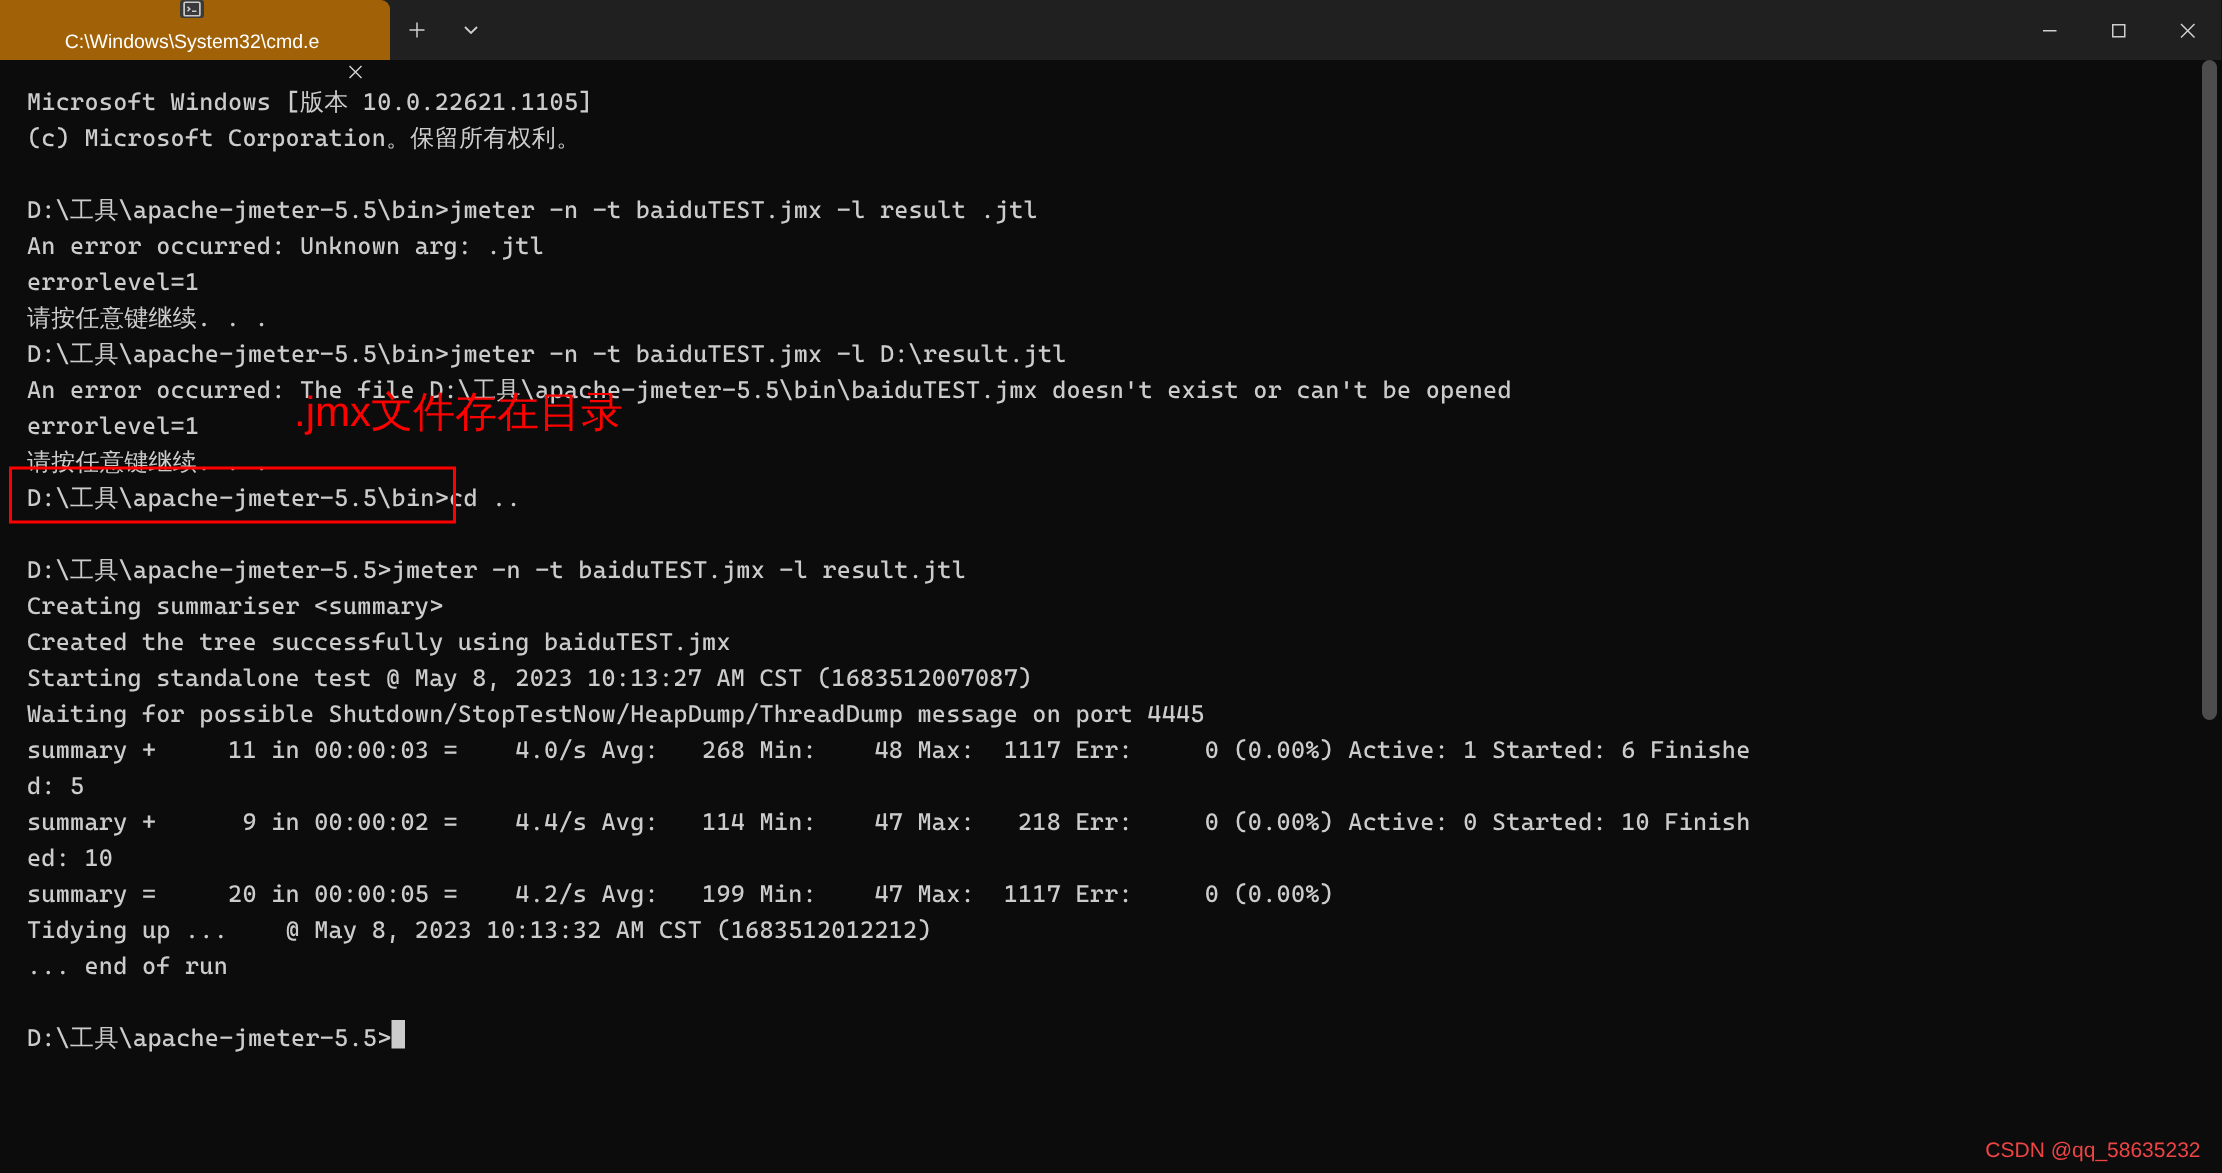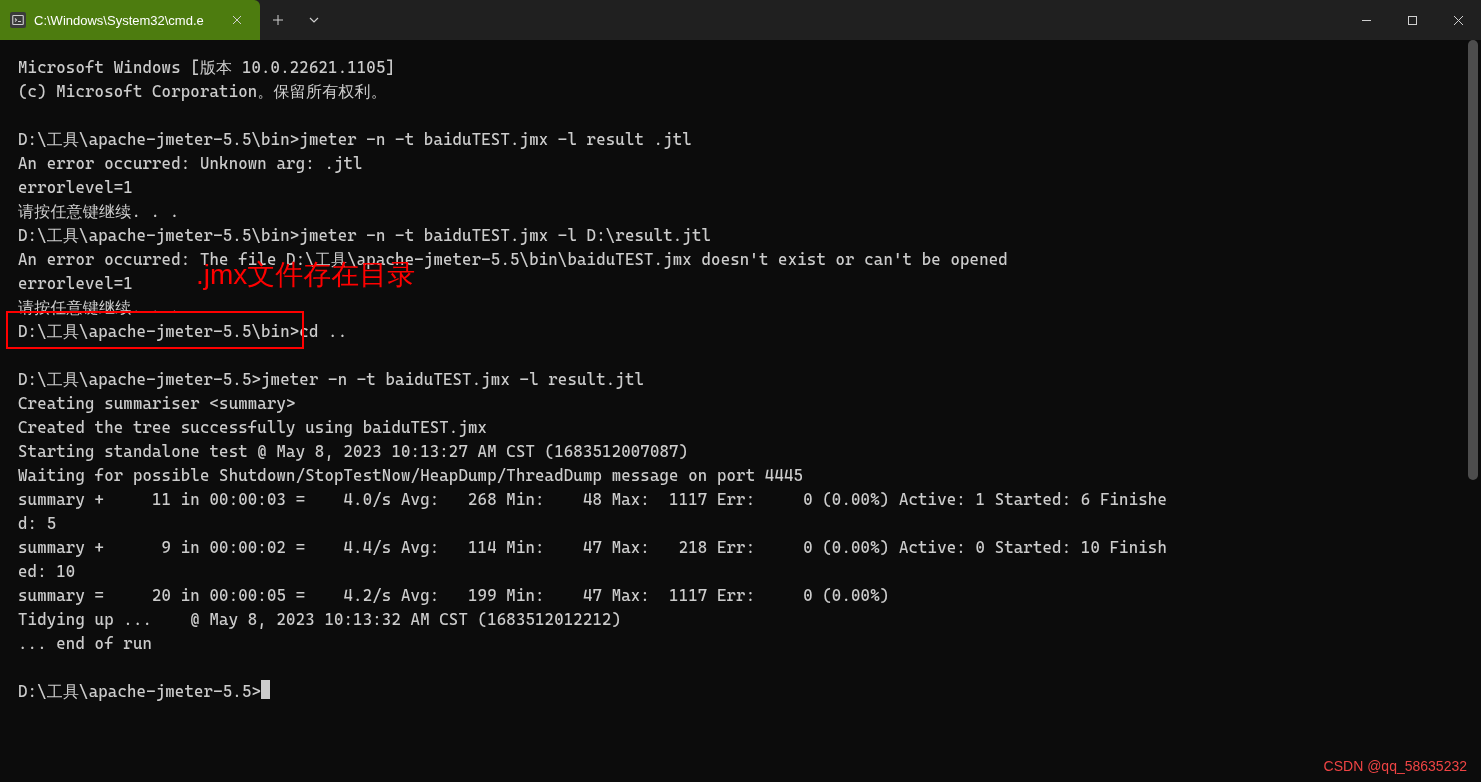--- a/index.html
+++ b/index.html
@@ -1,18 +1,18 @@
 <!DOCTYPE html>
 <html><head>
 <meta charset="utf-8">
 <style>
   * { margin:0; padding:0; box-sizing:border-box; }
   html,body { width:1481px; height:782px; background:#0c0c0c; font-family:Consolas,"Courier New",monospace; overflow:hidden; }
   .titlebar { height:40px; background:#202020; display:flex; align-items:stretch; color:#cfcfcf; font-family:"Segoe UI",sans-serif; font-size:13px; }
-  .tab { display:flex; align-items:center; background:#4d7c0f; padding:0 14px 0 10px; gap:8px; border-top-right-radius:6px; position:relative; min-width:260px; }
+  .tab { display:flex; align-items:center; background:#a16207; padding:0 14px 0 10px; gap:8px; border-top-right-radius:6px; position:relative; min-width:260px;flex-direction:column; }
   .tab .icon { width:16px; height:16px; background:#3a3a3a; border-radius:2px; display:flex; align-items:center; justify-content:center; color:#fff; font-size:9px; }
   .tab .icon svg { width:12px; height:12px; }
   .tab .label { color:#fff; font-size:13px; white-space:nowrap; }
   .tab .close { margin-left:auto; width:18px; height:18px; display:flex; align-items:center; justify-content:center; color:#cfcfcf; border-radius:3px; }
   .newtab,.dropdown { width:36px; display:flex; align-items:center; justify-content:center; color:#cfcfcf; }
   .spacer { flex:1; }
   .winbtn { width:46px; display:flex; align-items:center; justify-content:center; color:#cfcfcf; }
   .terminal { position:relative; padding:16px 17px 8px 18px; color:#cccccc; font-size:16px; line-height:24px; white-space:pre; font-family:Consolas,"Cascadia Mono","Courier New",monospace; letter-spacing:0.2px; }
   .annotation { position:absolute; left:196px; top:256px; color:#ff0000; font-size:28px; font-family:"Microsoft YaHei","SimHei",sans-serif; font-weight:500; white-space:nowrap; z-index:5; }
   .redbox { position:absolute; left:6px; top:311px; width:298px; height:38px; border:2px solid #ff0000; z-index:4; }

